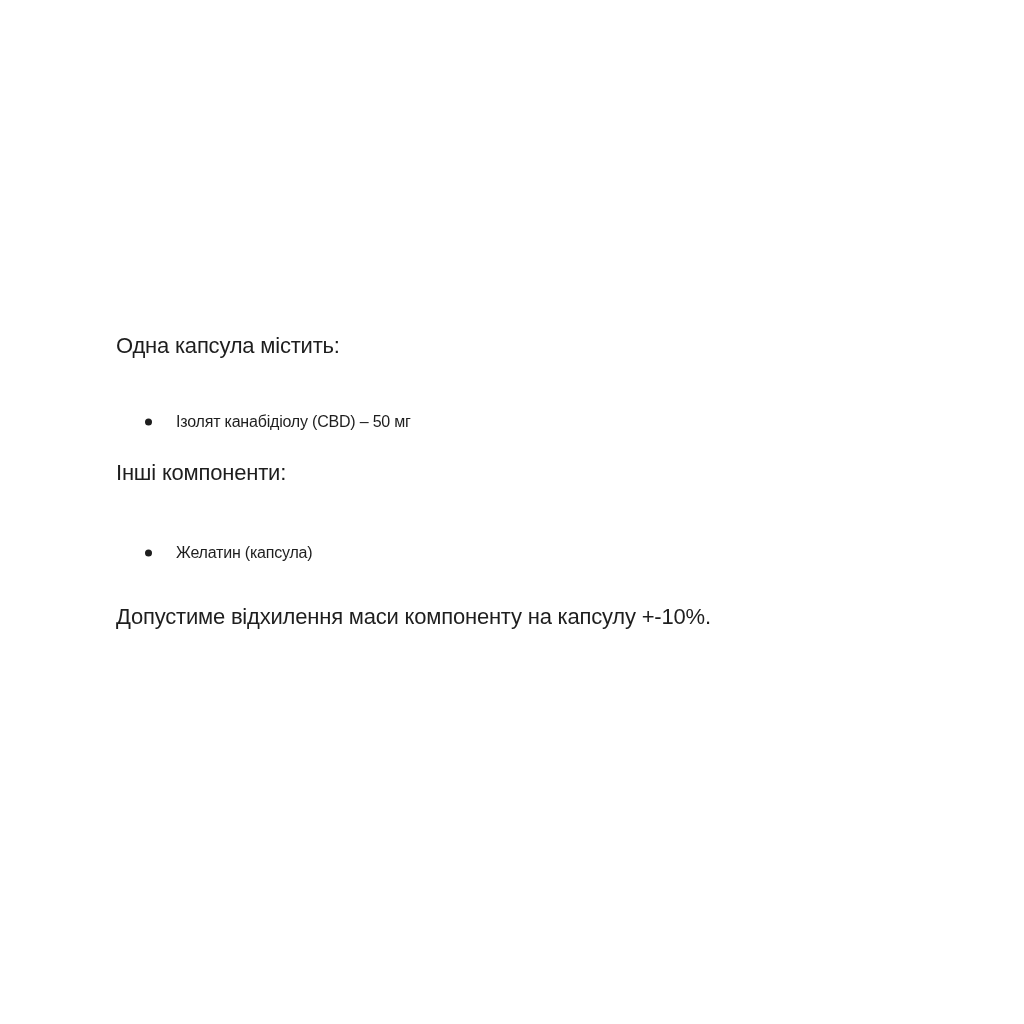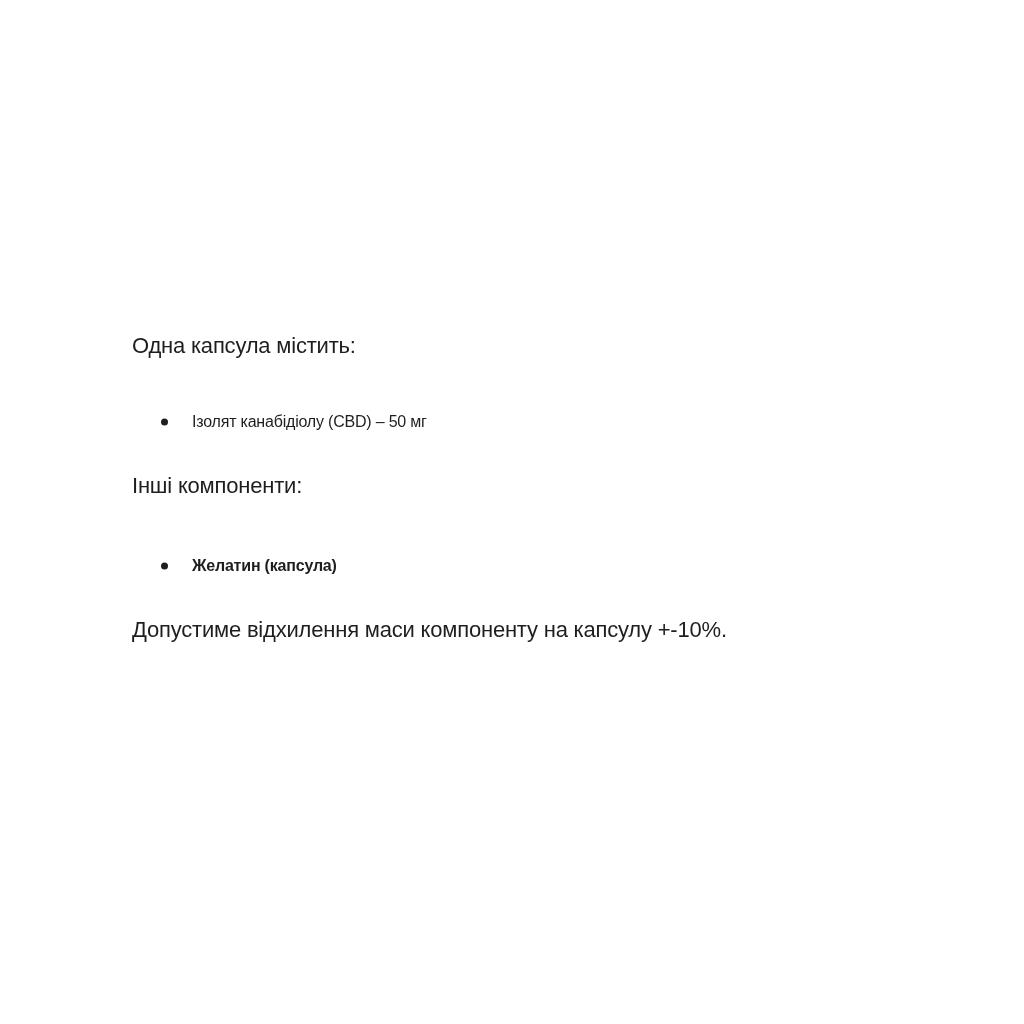--- a/index.html
+++ b/index.html
@@ -11,58 +11,57 @@
     height: 1024px;
     position: relative;
     overflow: hidden;
     background: #ffffff;
     font-family: "Liberation Sans", sans-serif;
     color: #1e1e1e;
     -webkit-font-smoothing: antialiased;
   }
   .description {
     position: absolute;
-    left: 132px;
+    left: 116px;
     top: 331px;
     width: 790px;
   }
   .section-label {
     margin: 0;
     font-size: 22px;
     line-height: 30px;
     letter-spacing: -0.2px;
   }
   .ingredient-list {
     margin: 40px 0 0 0;
     padding: 0;
     list-style: none;
   }
   .ingredient-list.secondary {
     margin-top: 44px;
-    font-weight: bold;
   }
   .ingredient-item {
     position: relative;
     padding-left: 60px;
     font-size: 16px;
     line-height: 42px;
     letter-spacing: -0.2px;
   }
   .bullet-dot {
     position: absolute;
     left: 29px;
     top: 50%;
     transform: translateY(-50%);
     width: 7px;
     height: 7px;
     border-radius: 50%;
     background: #1e1e1e;
   }
   .section-label.secondary {
-    margin-top: 28px;
+    margin-top: 15px;
   }
   .note {
     margin: 28px 0 0 0;
     font-size: 22px;
     line-height: 30px;
     letter-spacing: -0.2px;
   }
 </style>
 </head>
 <body>

